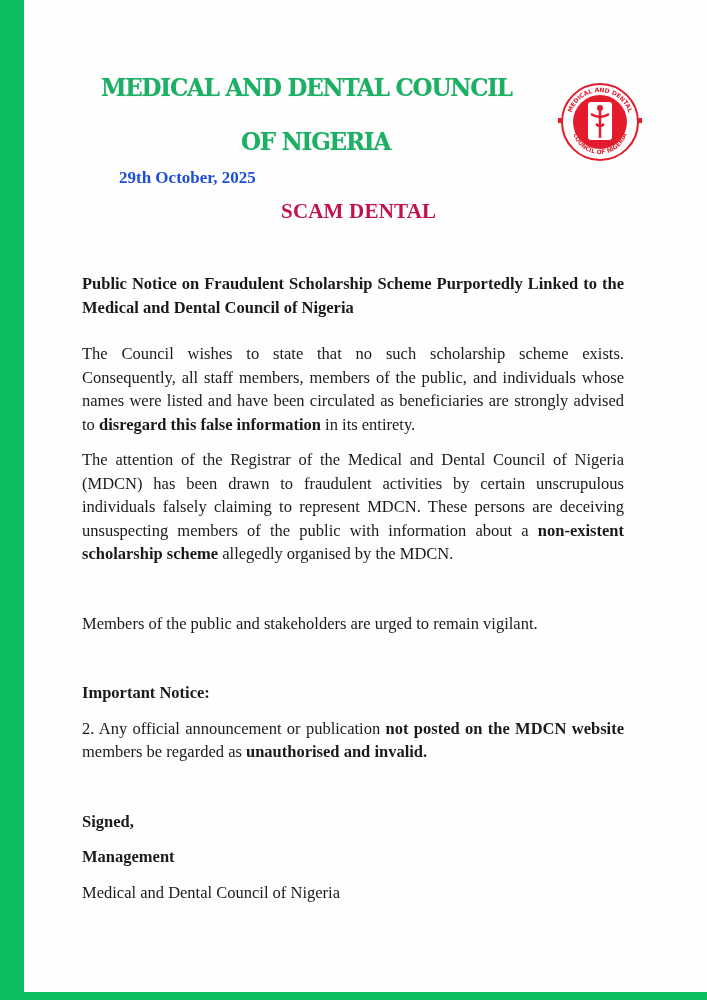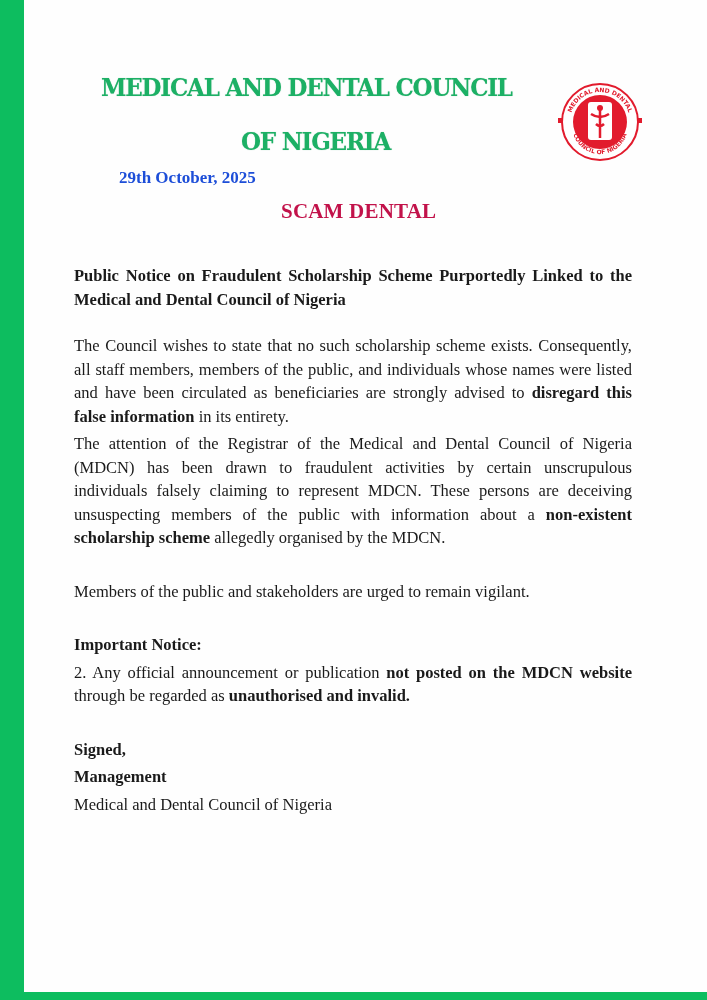--- a/index.html
+++ b/index.html
@@ -15,21 +15,21 @@
     position: absolute; font-family: "DejaVu Serif", serif; font-weight: bold;
     color: #1cb065; letter-spacing: -1.3px; font-size: 25px;
     text-shadow: 0 0 1px rgba(20,140,80,0.4);
   }
   .title-1 { left: 101px; top: 73px; transform: scaleX(0.92); transform-origin: left; }
   .title-2 { left: 241px; top: 127px; transform: scaleX(0.92); transform-origin: left; }
   .logo { position: absolute; left: 558px; top: 80px; width: 84px; height: 84px; }
   .date { position: absolute; left: 79px; top: 168px; font-weight: bold; font-size: 17px; color: #1d4ed8; margin-left: 40px; }
   .alert { position: absolute; left: 281px; top: 199px; font-weight: bold; font-size: 21px; color: #c2124a; letter-spacing: 0.2px; }
   .content { position: absolute; left: 70px; top: 260px; width: 566px; font-size: 16.5px; line-height: 23.5px; }
-  .content p { margin: 4px; text-align: justify; }
+  .content p { margin: 12px; text-align: justify; }
   .heading { font-weight: bold; font-size: 16.5px; margin-bottom: 23px !important; }
   .gap { height: 22px; }
   b { font-weight: bold; }
 </style>
 </head>
 <body>
 
 <div class="left-bar"></div>
 <div class="bottom-bar"></div>
 
@@ -55,19 +55,19 @@
 <div class="content">
   <p class="heading">Public Notice on Fraudulent Scholarship Scheme Purportedly Linked to the Medical and Dental Council of Nigeria</p>
 
   <p><span>The Council wishes to state that no such scholarship scheme exists. Consequently, all staff members, members of the public, and individuals whose names were listed and have been circulated as beneficiaries are strongly advised to </span><b>disregard this false information</b><span> in its entirety.</span></p>
   <p><span>The attention of the Registrar of the Medical and Dental Council of Nigeria (MDCN) has been drawn to fraudulent activities by certain unscrupulous individuals falsely claiming to represent MDCN. These persons are deceiving unsuspecting members of the public with information about a </span><b>non-existent scholarship scheme</b><span> allegedly organised by the MDCN.</span></p>
   <div class="gap"></div>
   <p>Members of the public and stakeholders are urged to remain vigilant.</p>
   <div class="gap"></div>
 
   <p><b>Important Notice:</b></p>
-  <p><span>2. Any official announcement or publication </span><b>not posted on the MDCN website</b><span> through be regarded as </span><b>unauthorised and invalid.</b></p>
+  <p><span>2. Any official announcement or publication </span><b>not posted on the MDCN website</b><span> members be regarded as </span><b>unauthorised and invalid.</b></p>
   <div class="gap"></div>
 
   <p><b>Signed,</b></p>
   <p><b>Management</b></p>
   <p>Medical and Dental Council of Nigeria</p>
 </div>
 
 </body></html>

